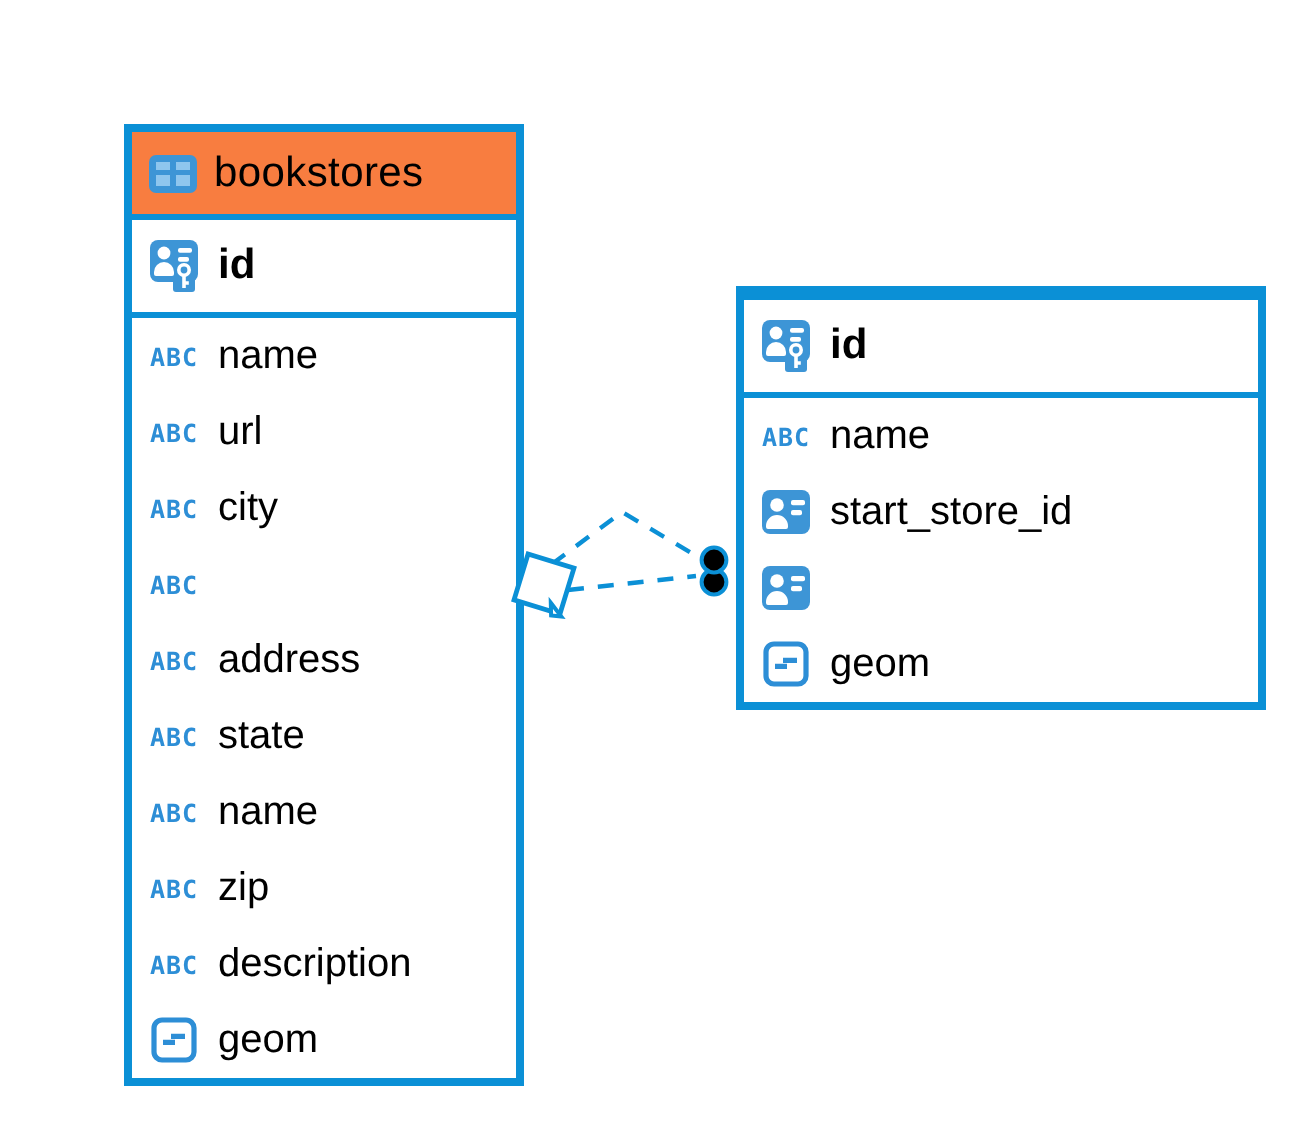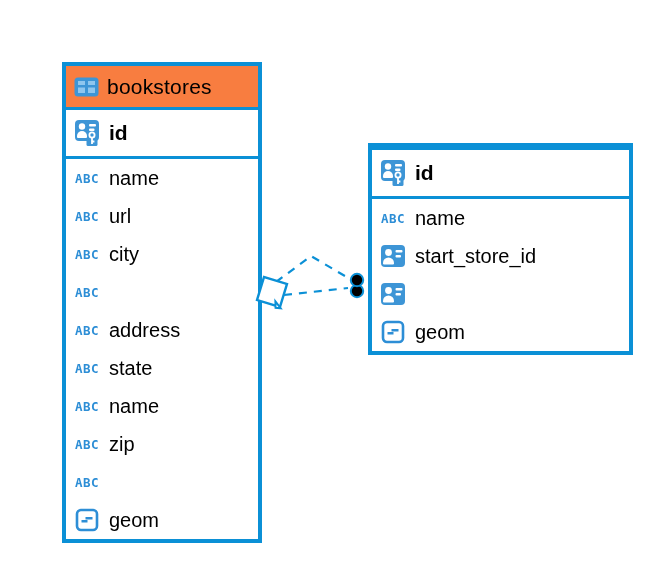--- a/index.html
+++ b/index.html
@@ -158,20 +158,21 @@
         <div class="row">
           <span class="icon">
             <span class="abc">ABC</span>
           </span>
           <span class="col-label">zip</span>
         </div>
         <div class="row">
           <span class="icon">
             <span class="abc">ABC</span>
           </span>
+          <span class="col-label">description</span>
         </div>
         <div class="row">
           <span class="icon">
             <svg width="24" height="24" viewBox="0 0 24 24">
     <rect x="2" y="2" width="20" height="20" rx="4" fill="none" stroke="#2d8ed6" stroke-width="2.6"></rect>
     <path d="M6.5 13.2 L12.5 13.2 M10.5 10.2 L17.5 10.2" stroke="#2d8ed6" stroke-width="2.6" fill="none"></path>
   </svg>
           </span>
           <span class="col-label">geom</span>
         </div>

